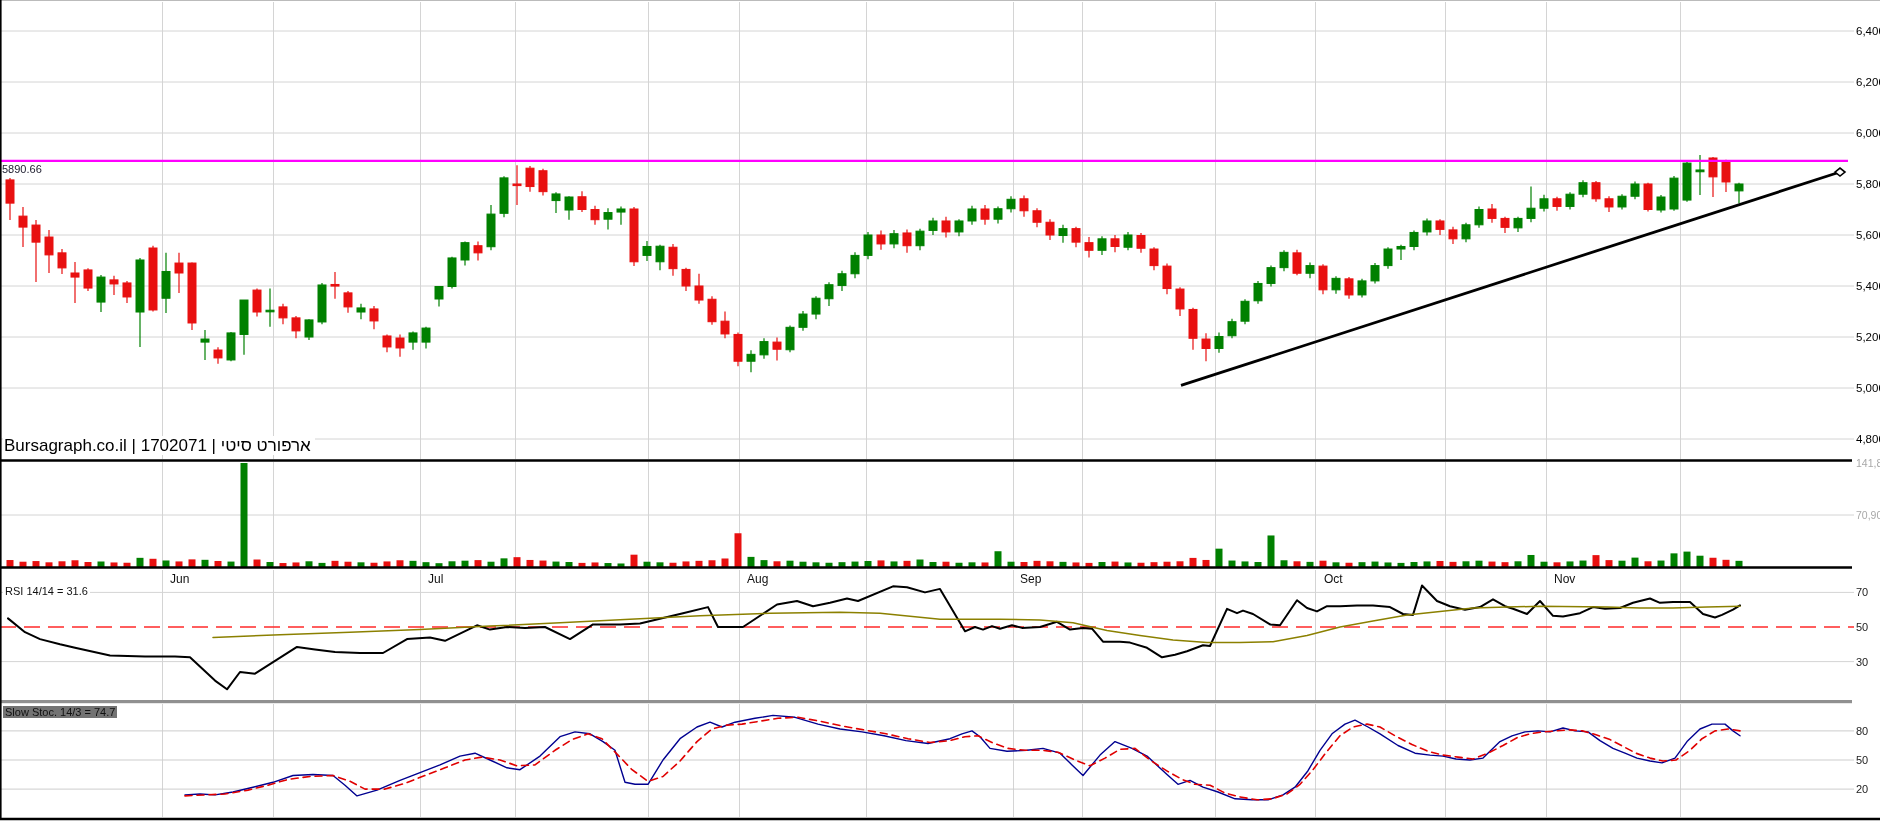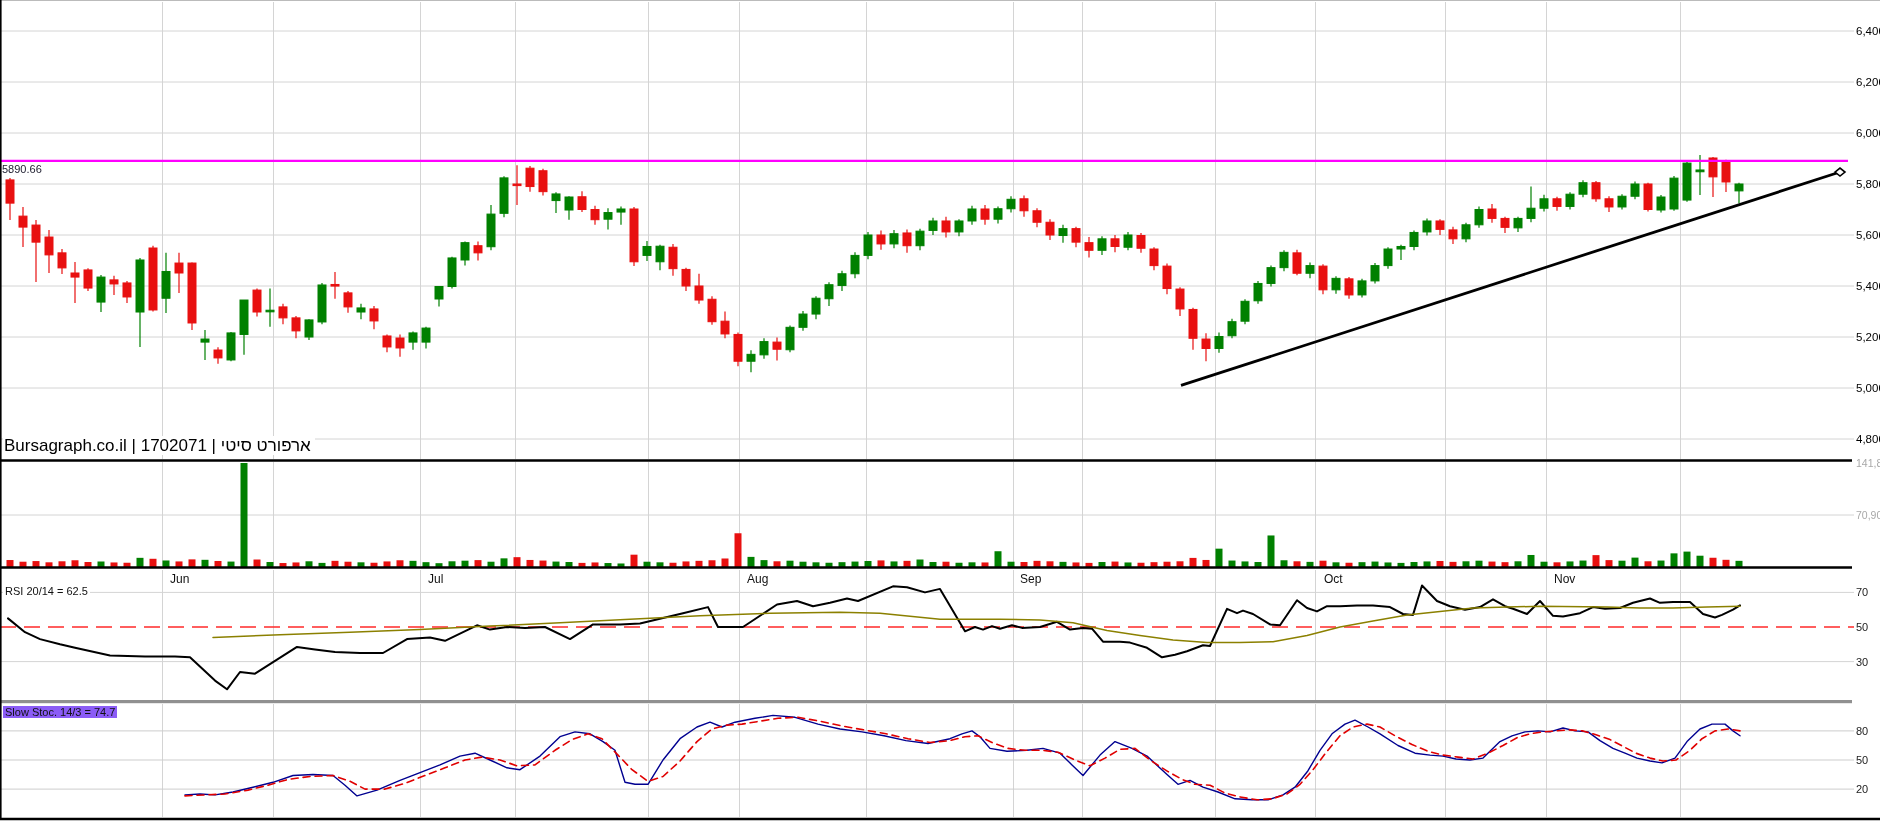--- a/index.html
+++ b/index.html
@@ -7,21 +7,21 @@
     position:relative;width:1880px;height:821px;background:#ffffff;
     font-family:"Liberation Sans",sans-serif;overflow:hidden;
   }
   #plot{position:absolute;left:0;top:0;}
   .overlay-label{position:absolute;color:#000;white-space:nowrap;}
   .watermark{
     left:3px;top:436px;font-size:17px;color:#000;background:#fff;padding:0 4px 0 1px;line-height:19px;
   }
   .price-line-label{left:2px;top:163px;font-size:11px;color:#223;background:#fff;padding:0 0;line-height:12px;}
   .rsi-label{left:3px;top:585px;font-size:11px;color:#111;background:#fff;padding:0 2px;line-height:12px;}
-  .stoch-label{left:3px;top:706px;font-size:11px;color:#111;background:#8b5cf6;padding:0 2px;line-height:12px;}
+  .stoch-label{left:3px;top:706px;font-size:11px;color:#111;background:#737373;padding:0 2px;line-height:12px;}
 </style>
 </head>
 <body>
 
 <div class="chart-container">
   <svg id="plot" width="1880" height="821">
       <g>
         <line x1="162.5" y1="2" x2="162.5" y2="459" stroke="#D4D4D4" stroke-width="1"></line>
         <line x1="162.5" y1="462" x2="162.5" y2="566" stroke="#D4D4D4" stroke-width="1"></line>
         <line x1="162.5" y1="570" x2="162.5" y2="700" stroke="#D4D4D4" stroke-width="1"></line>
@@ -533,15 +533,15 @@
         <text x="170" y="583" font-size="12" fill="#111">Jun</text>
         <text x="428" y="583" font-size="12" fill="#111">Jul</text>
         <text x="747" y="583" font-size="12" fill="#111">Aug</text>
         <text x="1020" y="583" font-size="12" fill="#111">Sep</text>
         <text x="1324" y="583" font-size="12" fill="#111">Oct</text>
         <text x="1554" y="583" font-size="12" fill="#111">Nov</text>
       </g>
     </svg>
   <div class="overlay-label watermark">Bursagraph.co.il | 1702071 | ארפורט סיטי</div>
   <div class="overlay-label price-line-label">5890.66</div>
-  <div class="overlay-label rsi-label">RSI 20/14 = 62.5</div>
+  <div class="overlay-label rsi-label">RSI 14/14 = 31.6</div>
   <div class="overlay-label stoch-label">Slow Stoc. 14/3 = 74.7</div>
 </div>
 
 </body></html>

